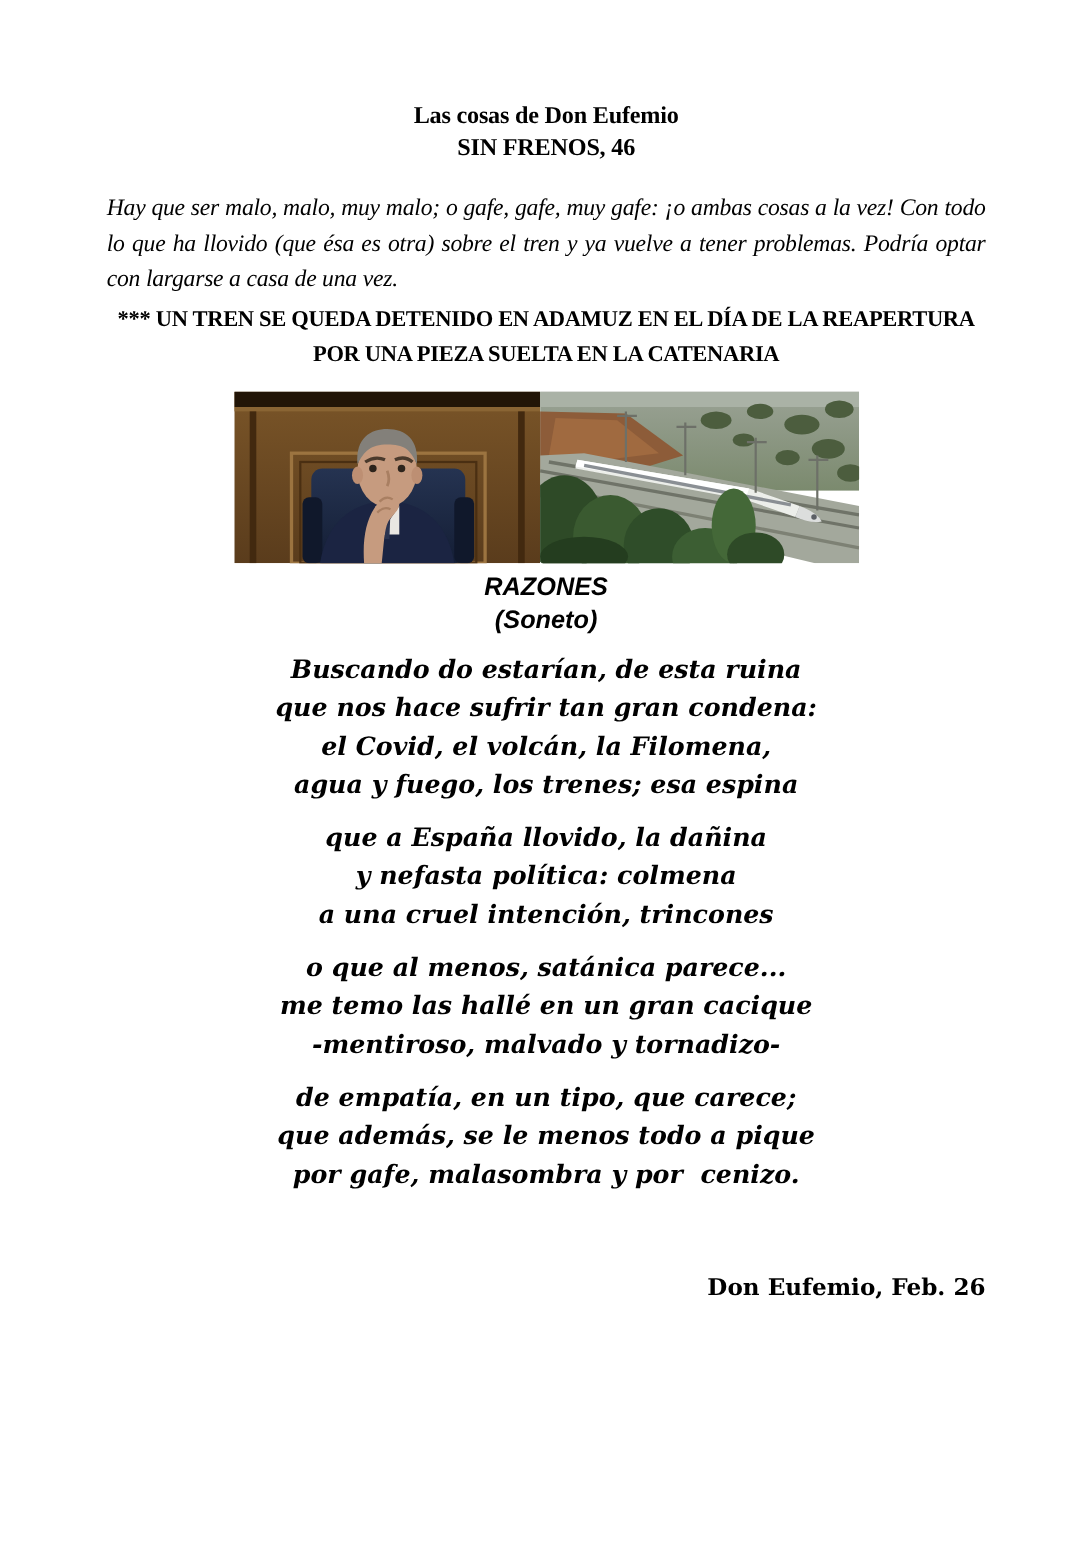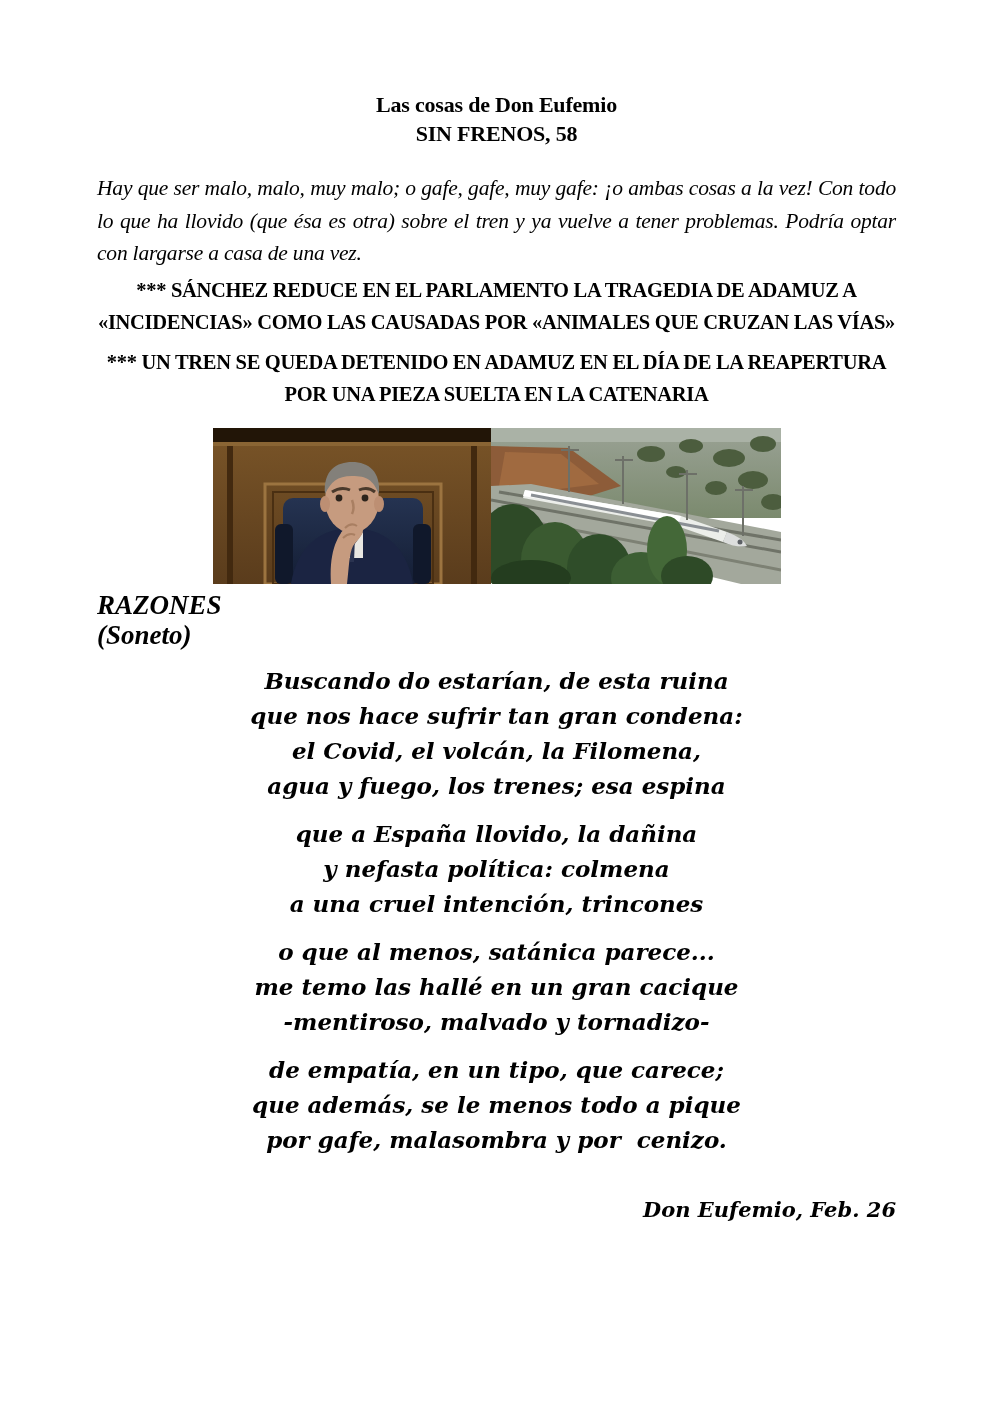--- a/index.html
+++ b/index.html
@@ -54,60 +54,59 @@
   .headline + .headline { margin-top: 8px; }
   .photo-strip {
     margin: 18px auto 0 auto;
     width: 568px;
     display: flex;
     align-items: flex-start;
   }
   .photo-strip svg { display: block; }
   .poem-head {
     margin-top: 6px;
+    text-align: center;
     font-weight: bold;
     font-style: italic;
-    font-size: 27px;
+    font-size: 23px;
     line-height: 30px;
-    font-family: Liberation Serif, serif;
+    font-family: Liberation Sans, sans-serif;
   }
   .stanza {
     margin-top: 13px;
     text-align: center;
   }
   .poem-line {
     font-weight: bold;
     font-style: italic;
     font-size: 23px;
     line-height: 35px;
     font-family: "DejaVu Serif", serif;
     white-space: pre-wrap;
   }
   .signature {
-    margin-top: 40px;
+    margin-top: 72px;
     text-align: right;
     font-weight: bold;
-    font-style: italic;
     font-size: 21px;
     font-family: "DejaVu Serif", serif;
   }
 </style>
 </head>
 <body>
 
 <div class="page">
 
   <header class="doc-header">
     <div class="doc-title">Las cosas de Don Eufemio</div>
-    <div class="doc-subtitle">SIN FRENOS, 58</div>
+    <div class="doc-subtitle">SIN FRENOS, 46</div>
   </header>
 
   <p class="intro">Hay que ser malo, malo, muy malo; o gafe, gafe, muy gafe: ¡o ambas cosas a la vez! Con todo lo que ha llovido (que ésa es otra) sobre el tren y ya vuelve a tener problemas. Podría optar con largarse a casa de una vez.</p>
 
-  <div class="headline">*** SÁNCHEZ REDUCE EN EL PARLAMENTO LA TRAGEDIA DE ADAMUZ A «INCIDENCIAS» COMO LAS CAUSADAS POR «ANIMALES QUE CRUZAN LAS VÍAS»</div>
   <div class="headline">*** UN TREN SE QUEDA DETENIDO EN ADAMUZ EN EL DÍA DE LA REAPERTURA POR UNA PIEZA SUELTA EN LA CATENARIA</div>
 
   <div class="photo-strip">
 
     <svg width="278" height="156" viewBox="0 0 278 156" role="img">
       <defs>
         <linearGradient id="woodg" x1="0" y1="0" x2="0" y2="1">
           <stop offset="0" stop-color="#7a5528"></stop>
           <stop offset="1" stop-color="#5a3c1c"></stop>
         </linearGradient>

